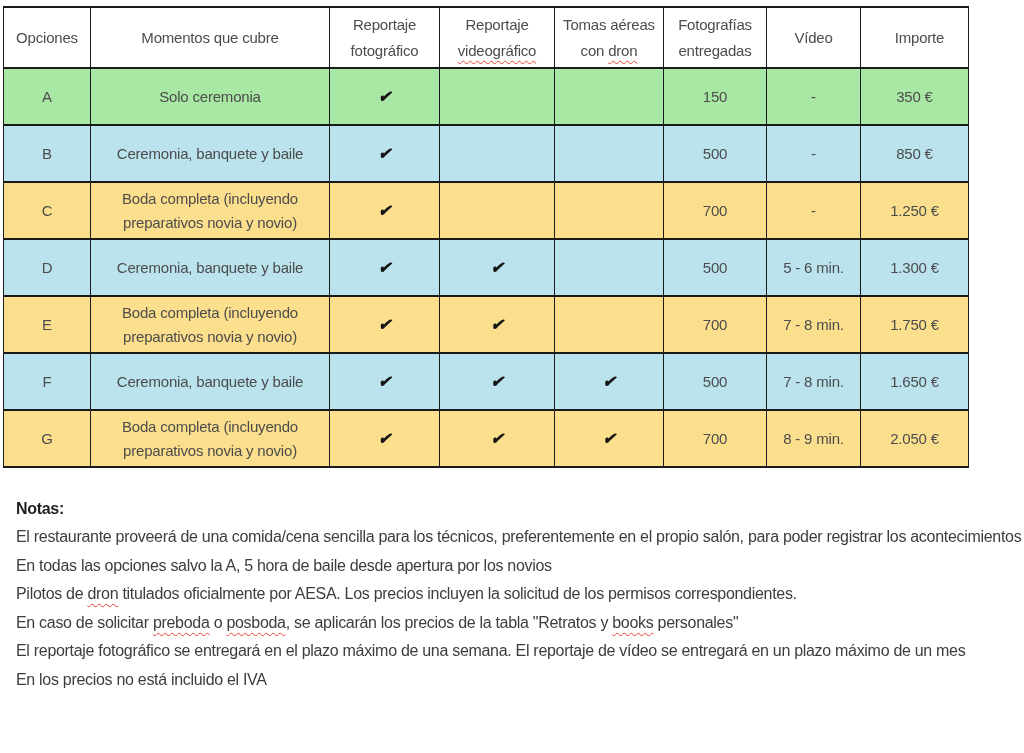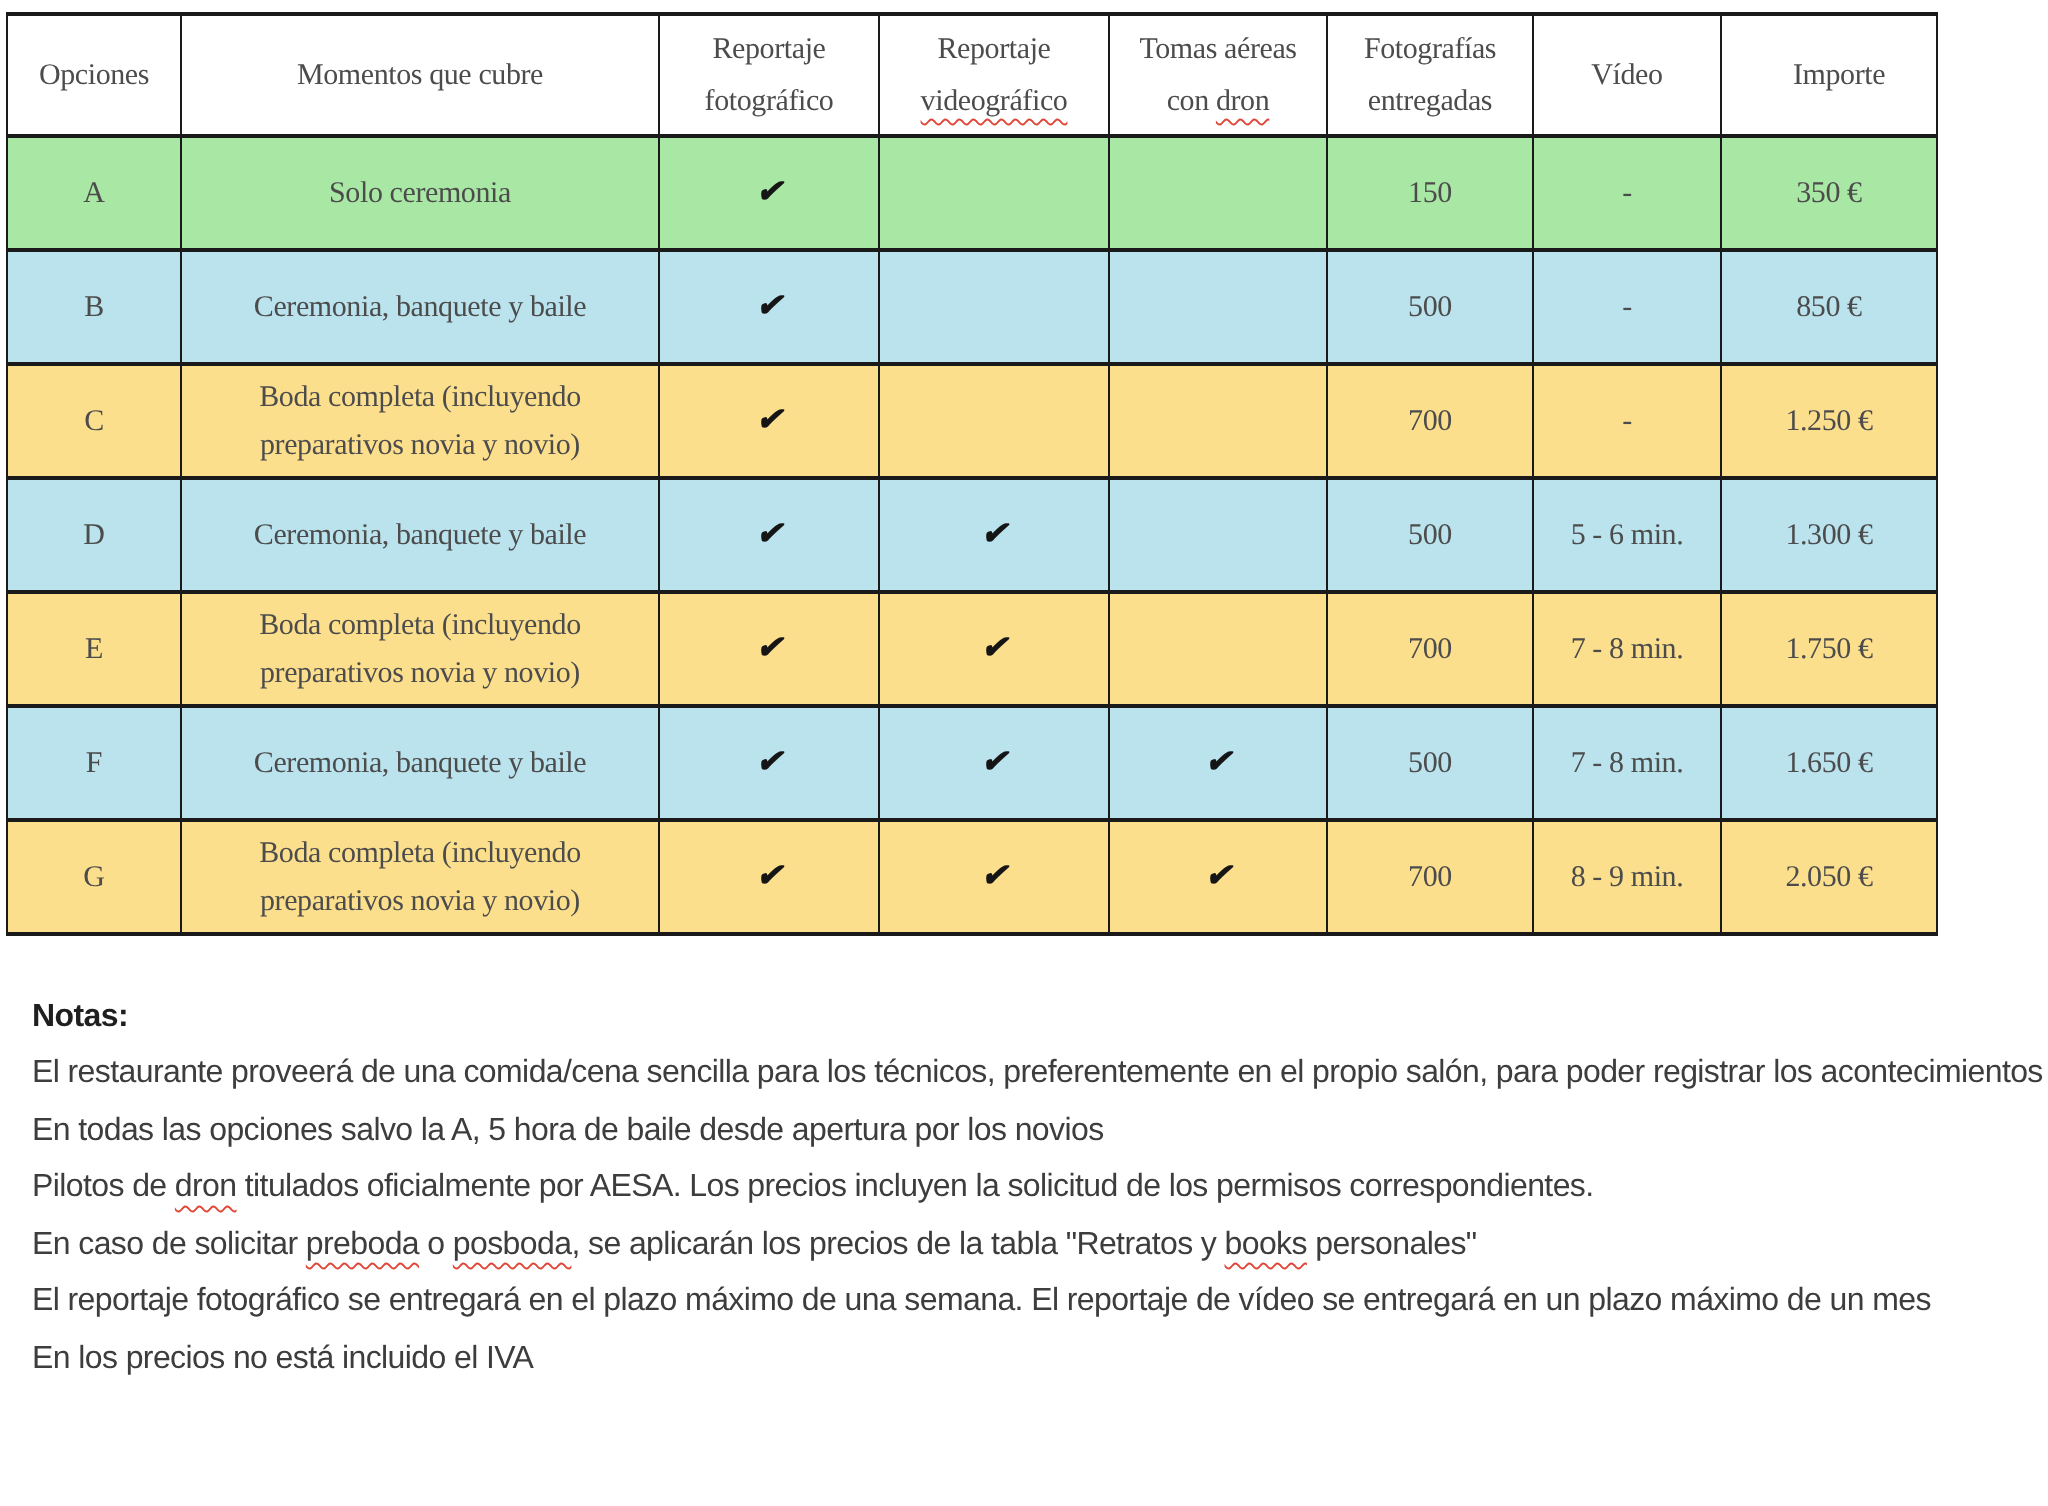--- a/index.html
+++ b/index.html
@@ -11,21 +11,20 @@
   .page{position:relative;width:1024px;height:753px;}
 
   
   table.pricing{
     border-collapse:collapse;
     table-layout:fixed;
     margin:6px 0 0 3px;
     width:917px;
     color:#4c4c4c;
     font-size:15px;
-    font-family:Liberation Serif, serif;
   }
   table.pricing th,
   table.pricing td{
     border:1.5px solid #1a1a1a;
     border-top-width:2px;
     border-bottom-width:2px;
     padding:0 2px;
     text-align:center;
     vertical-align:middle;
     overflow:hidden;

